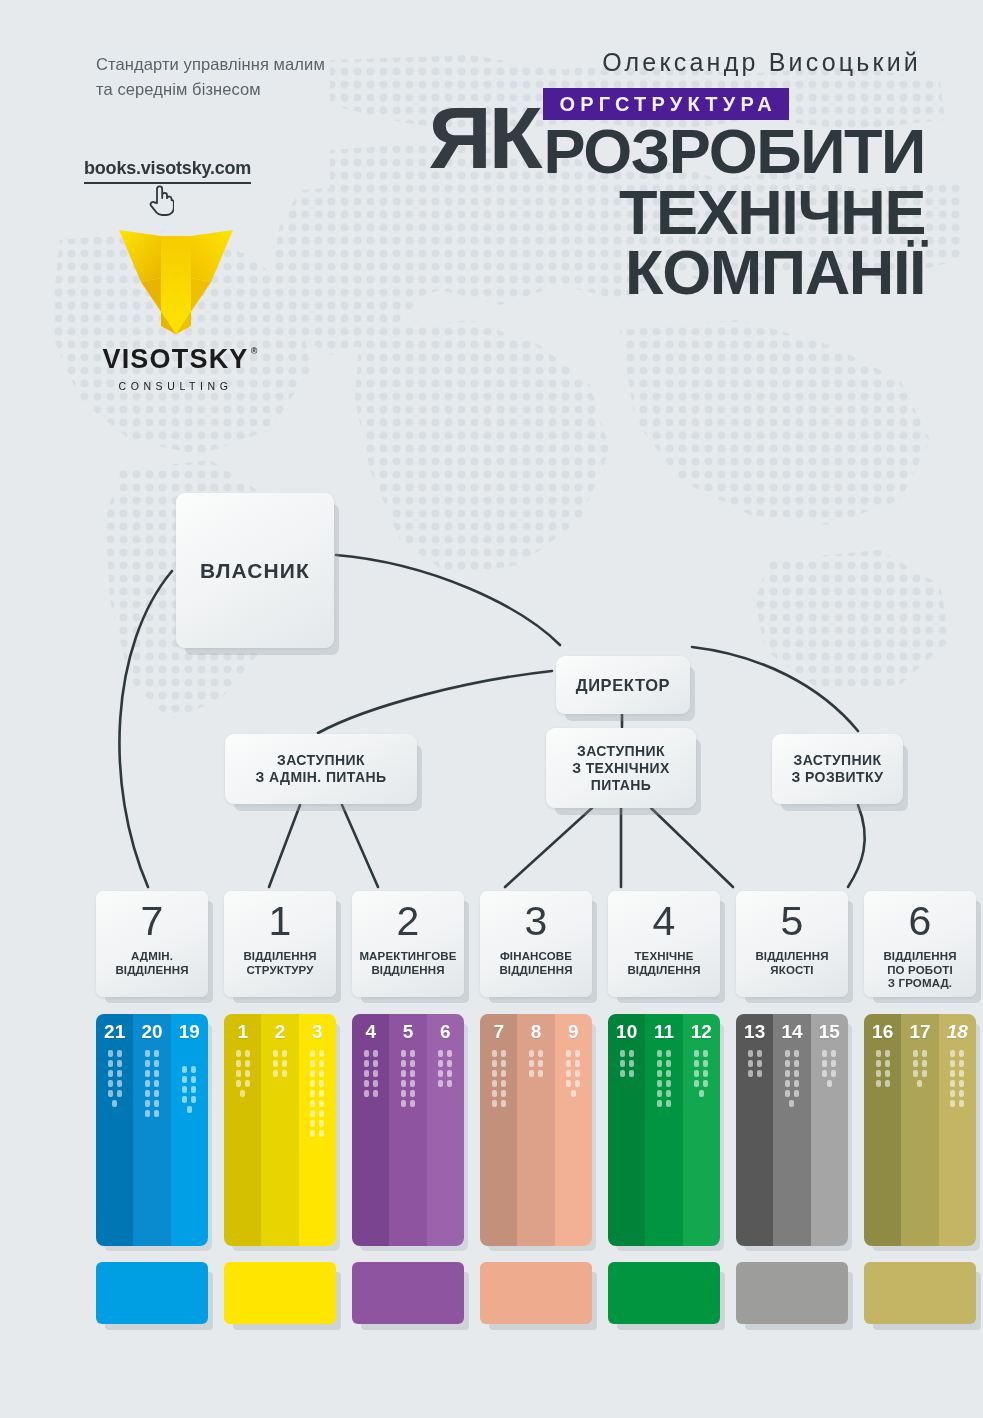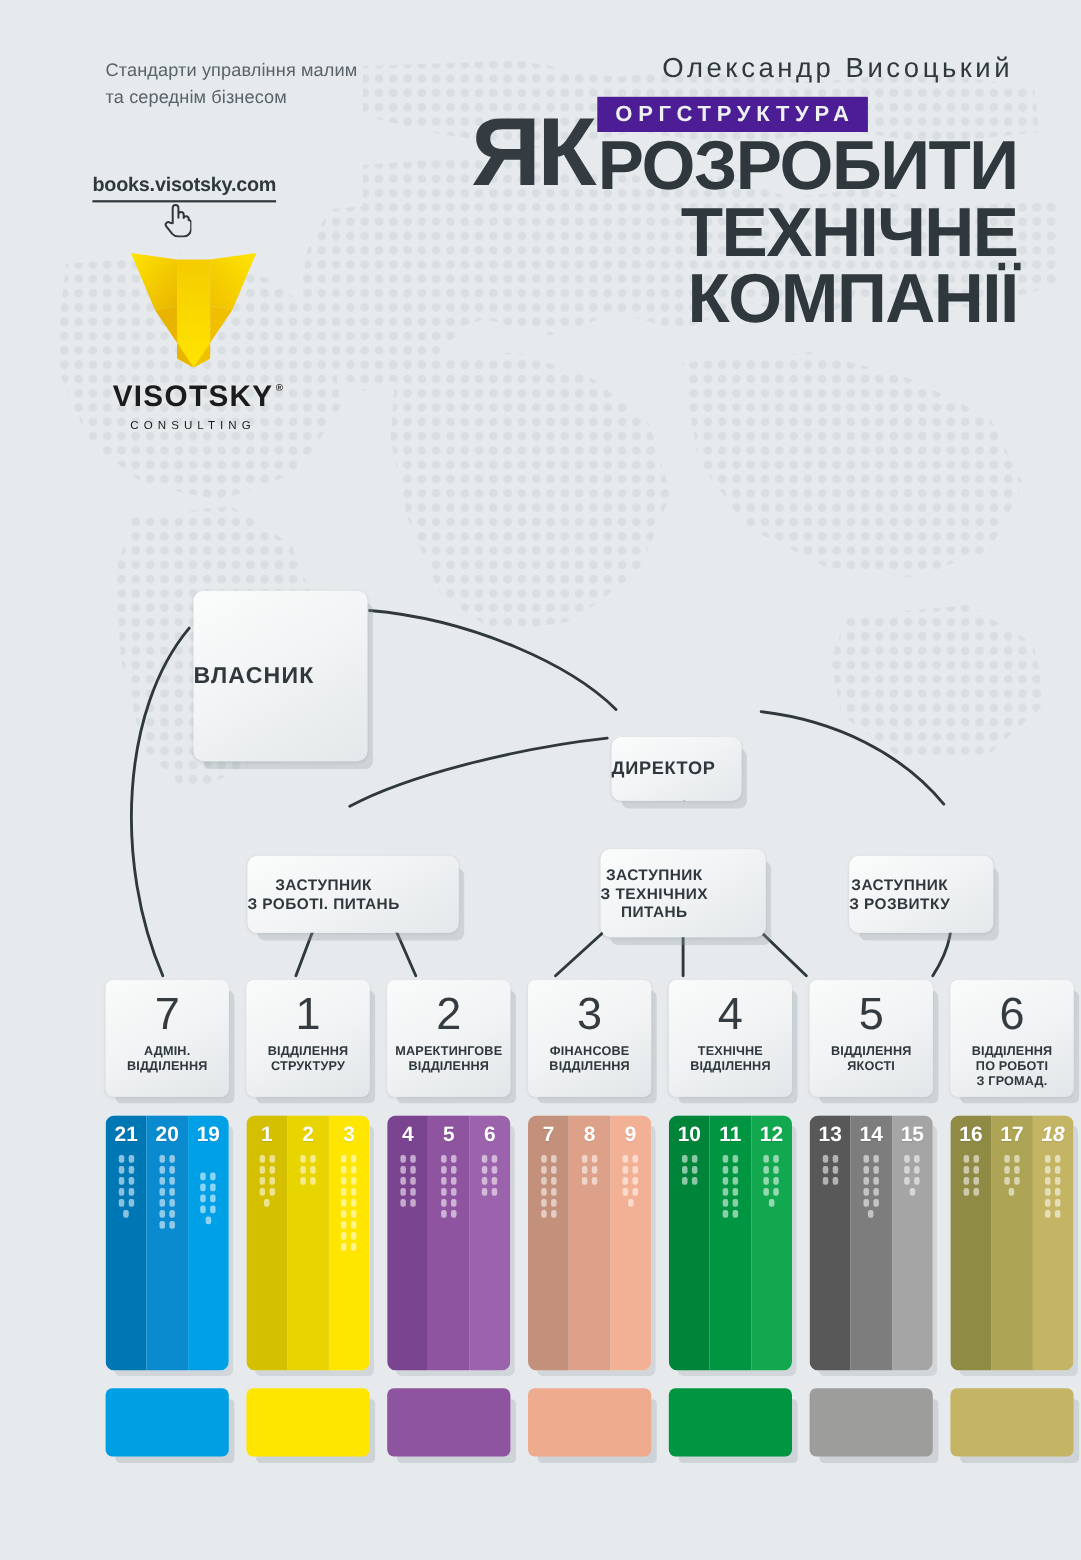--- a/index.html
+++ b/index.html
@@ -49,27 +49,26 @@
   }
   .bigline.l2{font-size:63px;margin-top:2px;}
   .bigline.l3{font-size:63px;margin-top:2px;text-align:right;}
 
   
   #chartsvg{position:absolute;left:0;top:455px;width:983px;height:470px;z-index:1;}
   .node{
     position:absolute;z-index:2;
     background:linear-gradient(150deg,#fbfcfc 0%,#f2f4f5 45%,#e4e8ea 100%);
     border-radius:9px;
-    display:flex;align-items:center;justify-content:flex-start;text-align:center;
+    display:flex;align-items:center;justify-content:center;text-align:center;
     font-weight:bold;color:#2f383d;
     box-shadow:7px 9px 0 -2px rgba(150,160,166,.30), 0 1px 3px rgba(0,0,0,.10);
-    margin-top:44px;
   }
   .node.owner{left:176px;top:493px;width:158px;height:155px;font-size:21px;letter-spacing:1.1px;}
-  .node.director{left:556px;top:626px;width:118px;height:58px;font-size:16.5px;letter-spacing:.6px;}
+  .node.director{left:556px;top:656px;width:134px;height:58px;font-size:16.5px;letter-spacing:.6px;}
   .node.dep{height:70px;font-size:14px;line-height:17px;letter-spacing:.4px;}
   .node.dep.d1{left:225px;top:734px;width:192px;}
   .node.dep.d2{left:546px;top:728px;width:150px;height:80px;}
   .node.dep.d3{left:772px;top:734px;width:131px;}
 
   .card{
     position:absolute;top:891px;width:112px;height:106px;z-index:2;
     background:linear-gradient(155deg,#fafbfb 0%,#f1f3f4 50%,#e2e6e8 100%);
     border-radius:7px;
     box-shadow:7px 8px 0 -2px rgba(150,160,166,.30), 0 1px 3px rgba(0,0,0,.09);
@@ -208,21 +207,21 @@
   <span>ВЛАСНИК</span>
 </div>
 
 <div class="node director">
   <span>ДИРЕКТОР</span>
 </div>
 
 <div class="node dep d1">
   <div>
     <div>ЗАСТУПНИК</div>
-    <div>З РОБОТІ. ПИТАНЬ</div>
+    <div>З АДМІН. ПИТАНЬ</div>
   </div>
 </div>
 
 <div class="node dep d2">
   <div>
     <div>ЗАСТУПНИК</div>
     <div>З ТЕХНІЧНИХ</div>
     <div>ПИТАНЬ</div>
   </div>
 </div>

